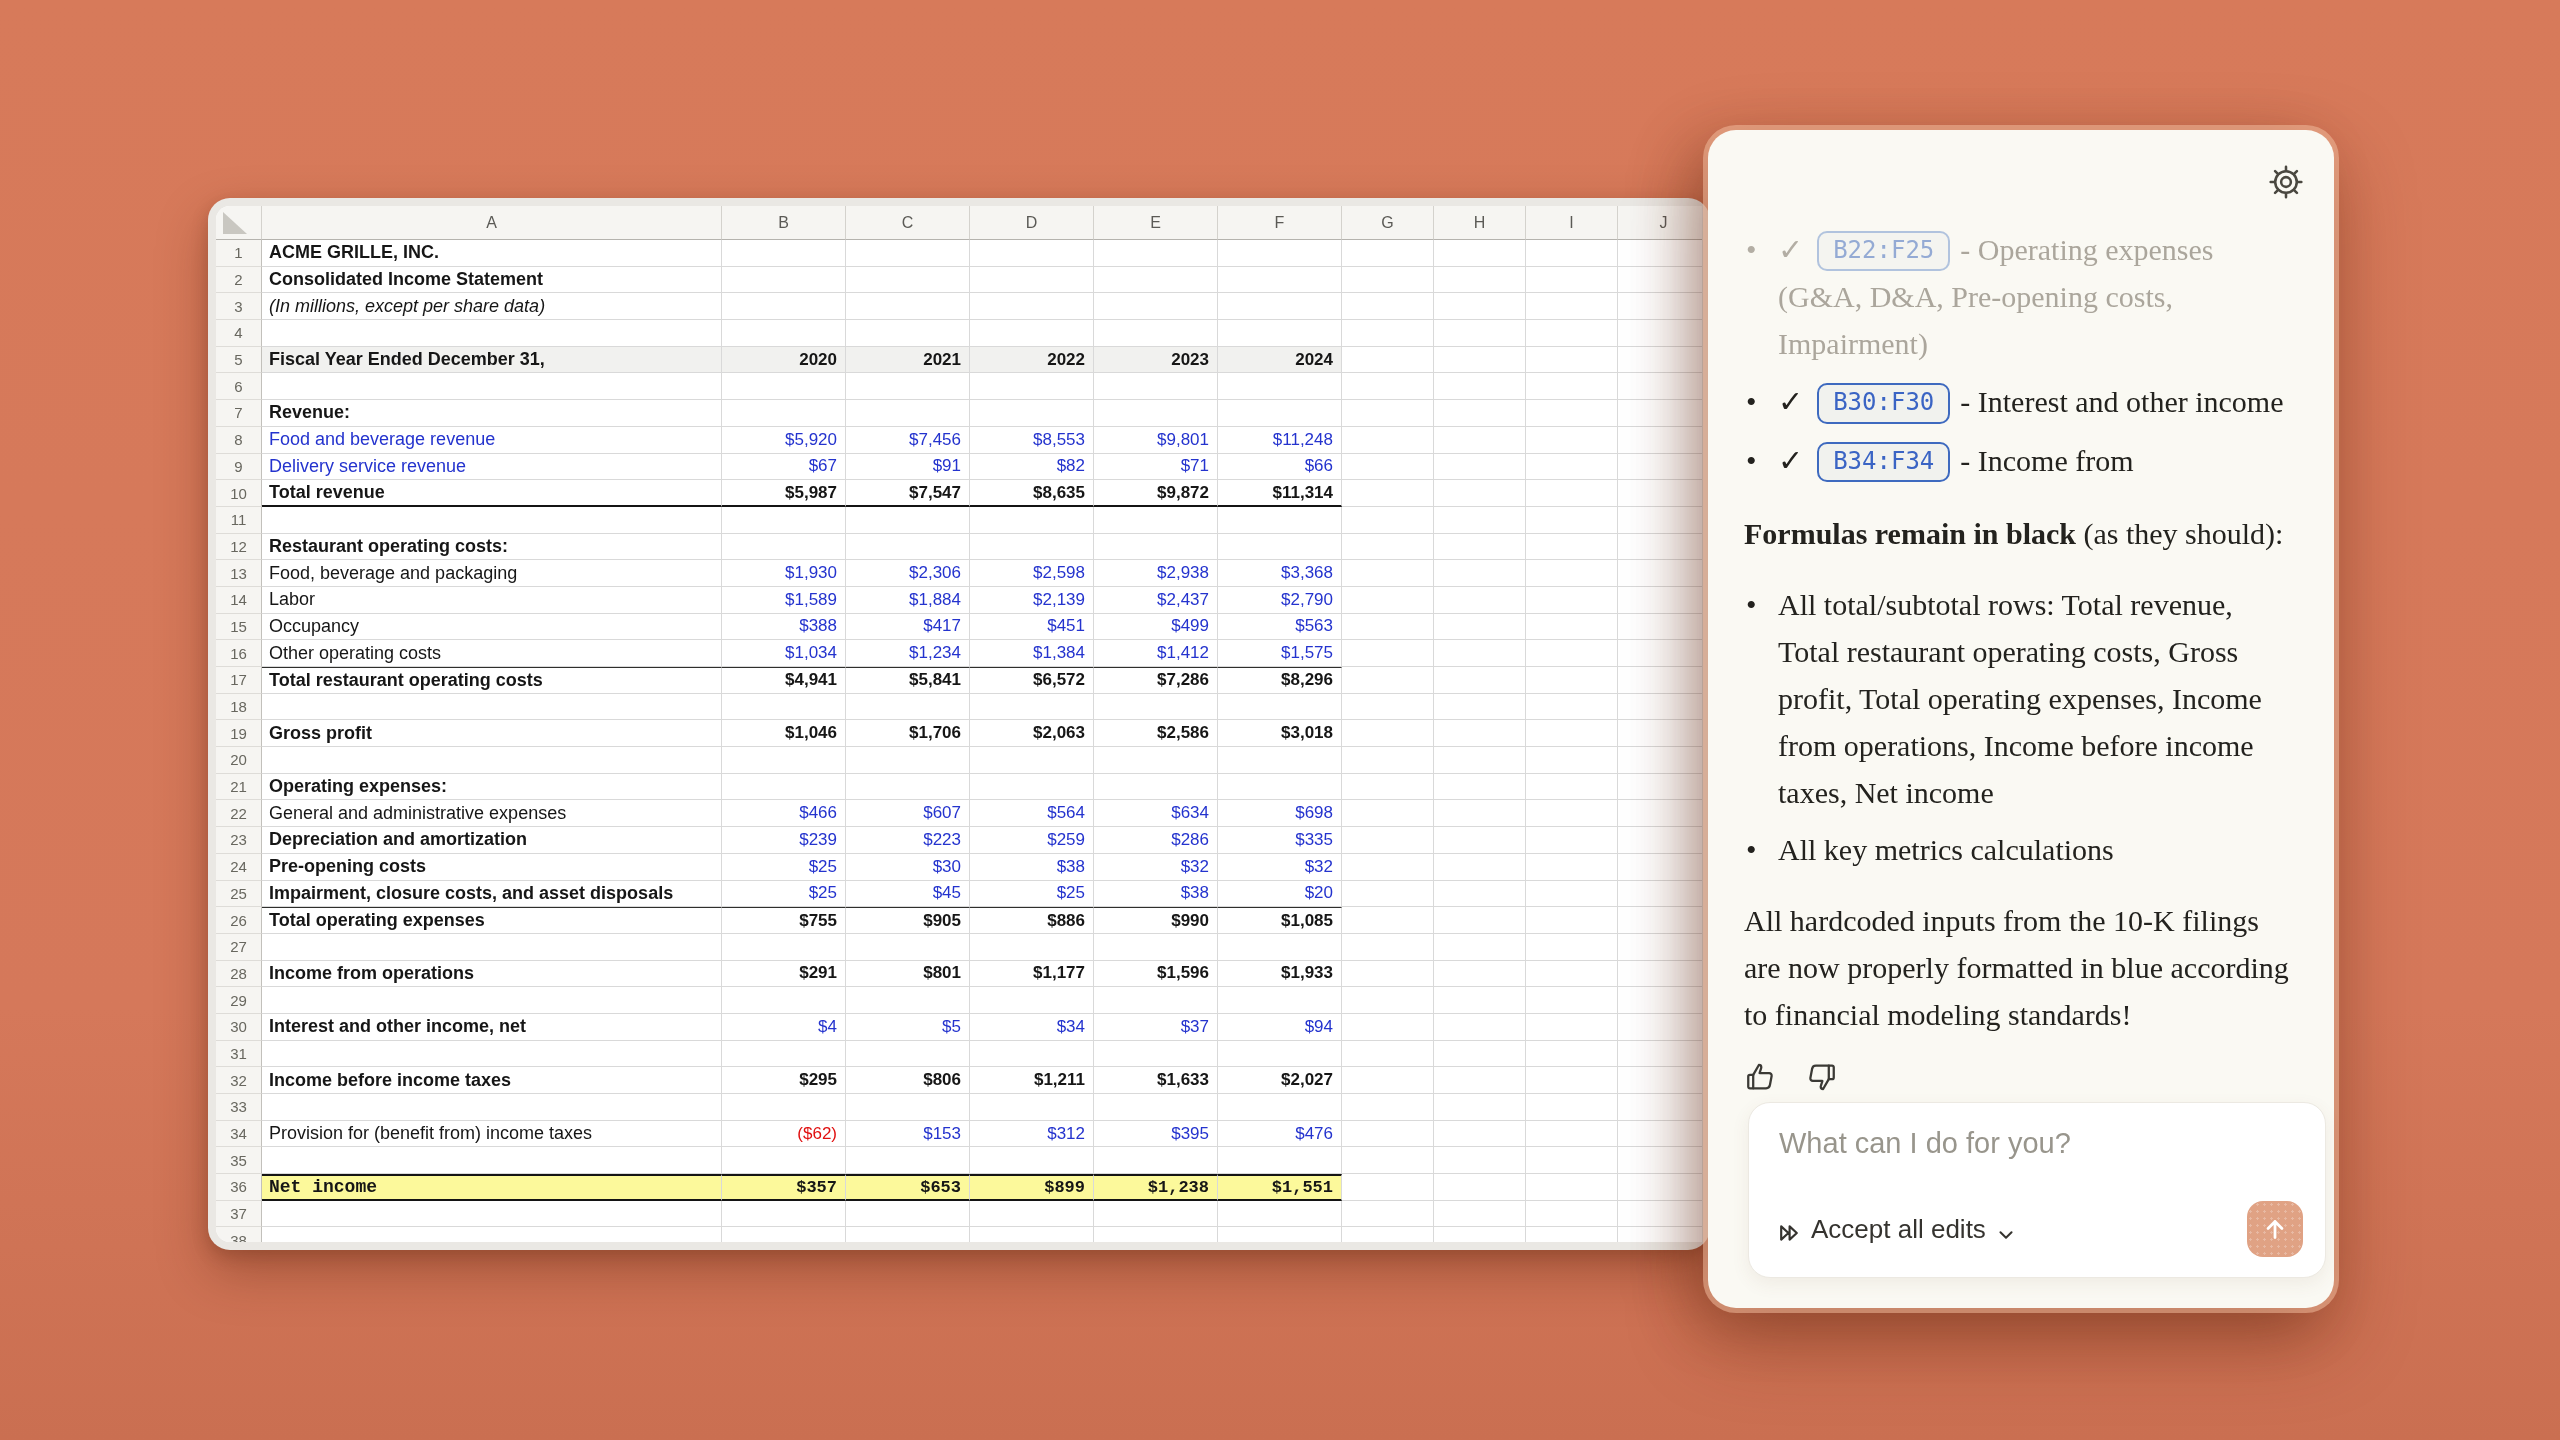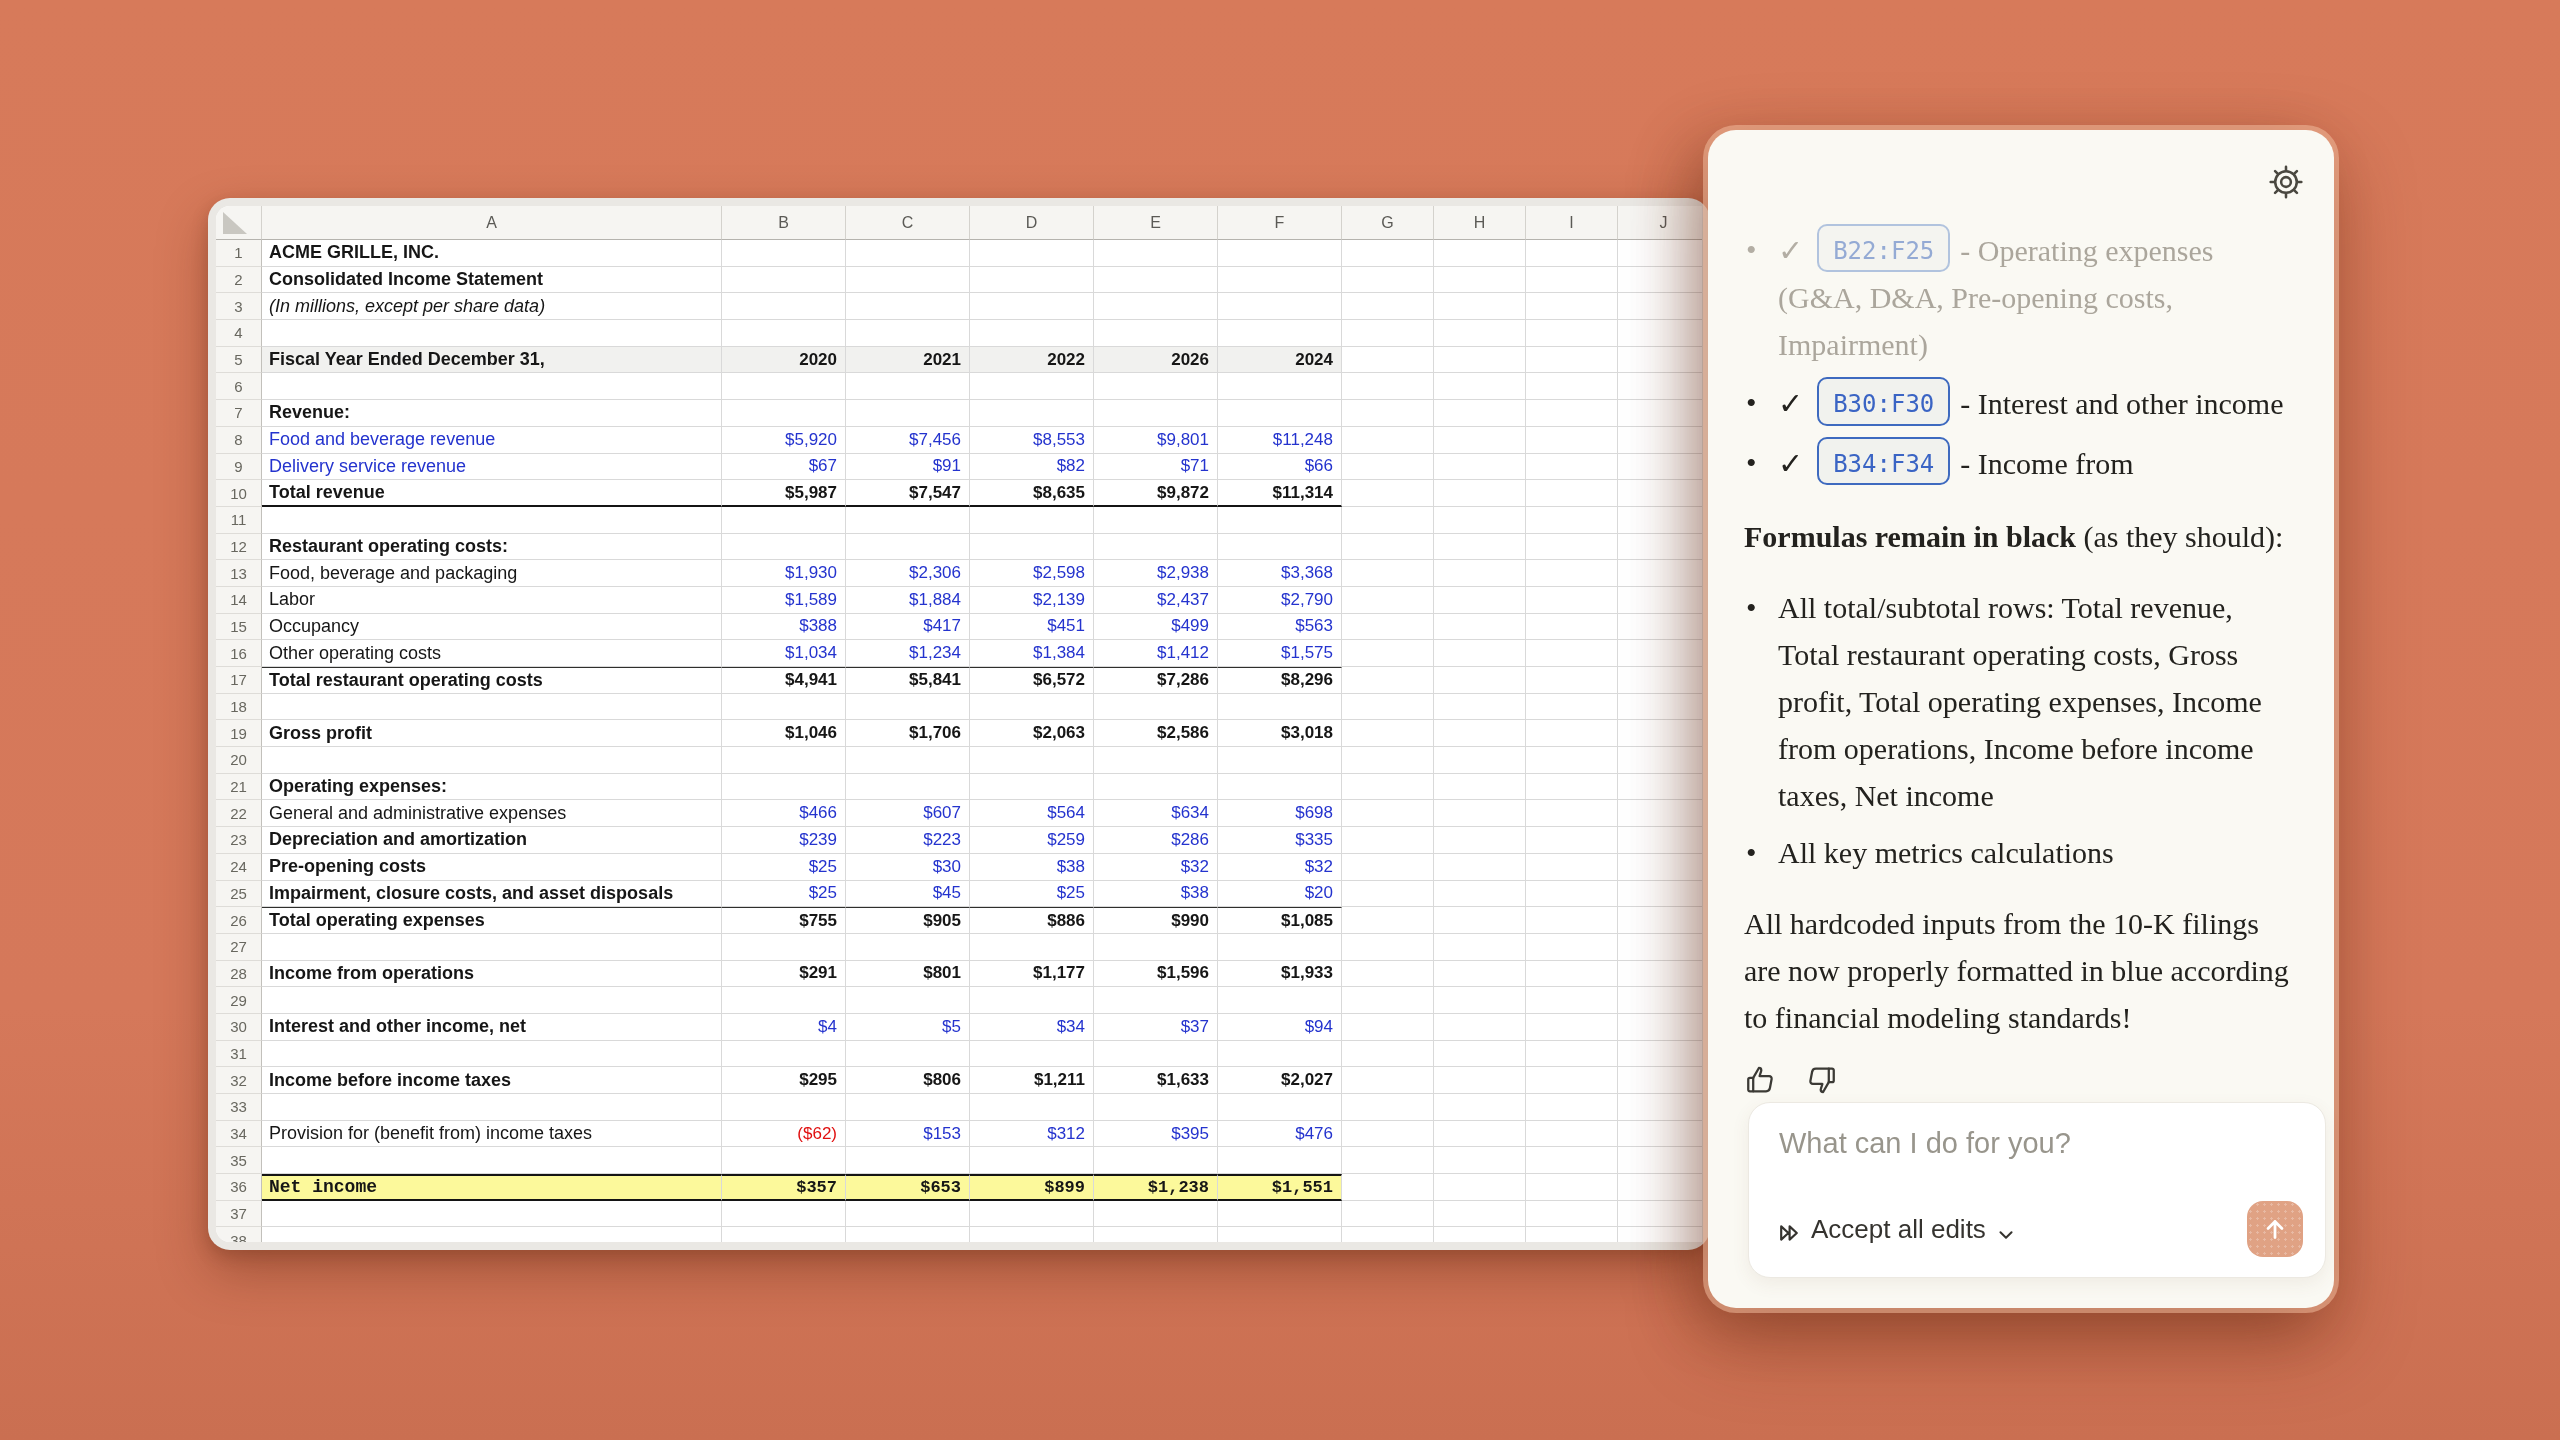--- a/index.html
+++ b/index.html
@@ -54,21 +54,21 @@
   }
   .gear{position:absolute;top:34px;right:30px;width:36px;height:36px;cursor:pointer;}
   .panel-body{position:absolute;top:96px;left:36px;right:40px;font-size:30px;line-height:47px;}
   ul.pl{list-style:none;margin:0;padding:0;}
   ul.pl li{position:relative;padding-left:34px;margin-bottom:11px;}
   .dot{position:absolute;left:2px;top:0;}
   .chk{display:inline-block;margin-right:12px;font-family:"DejaVu Sans",sans-serif;}
   .chip{
     display:inline-block;font-family:"DejaVu Sans Mono",monospace;font-size:24px;line-height:1.1;
     color:#3A64C4;background:#F1F2EE;border:2.5px solid #3E6ABF;border-radius:10px;
-    padding:12px 14px 6px;margin:0 10px 0 2px;position:relative;top:-2px;
+    padding:4px 14px 6px;margin:0 10px 0 2px;position:relative;top:-2px;
   }
   li.faded, li.faded .ctext{color:#ABA69C;}
   li.faded .dot,li.faded .chk{color:#B3AEA4;}
   li.faded .chip{color:rgba(70,110,190,.55);border-color:rgba(95,135,200,.45);background:#F4F4F0;}
   .heading{margin:26px 0 0 0;}
   .heading b{font-weight:700;}
   ul.bullets{list-style:none;margin:24px 0 0 0;padding:0;}
   ul.bullets li{position:relative;padding-left:34px;margin-bottom:10px;}
   ul.bullets li::before{content:"\2022";position:absolute;left:2px;top:0;}
   .closing{margin:24px 0 0 0;}
@@ -151,21 +151,21 @@
         <div class="cell val"></div>
         <div class="cell "></div>
         <div class="cell "></div>
         <div class="cell "></div>
         <div class="cell "></div>
         <div class="cell gc">5</div>
         <div class="cell lab band b">Fiscal Year Ended December 31,</div>
         <div class="cell val band b">2020</div>
         <div class="cell val band b">2021</div>
         <div class="cell val band b">2022</div>
-        <div class="cell val band b">2026</div>
+        <div class="cell val band b">2023</div>
         <div class="cell val band b">2024</div>
         <div class="cell "></div>
         <div class="cell "></div>
         <div class="cell "></div>
         <div class="cell "></div>
         <div class="cell gc">6</div>
         <div class="cell lab"></div>
         <div class="cell val"></div>
         <div class="cell val"></div>
         <div class="cell val"></div>

